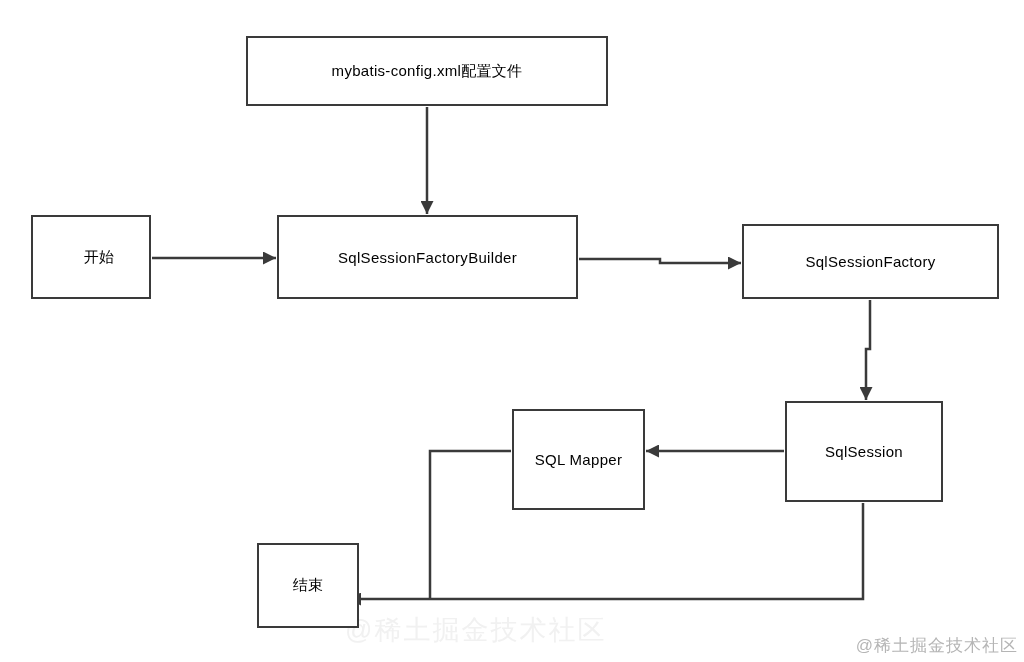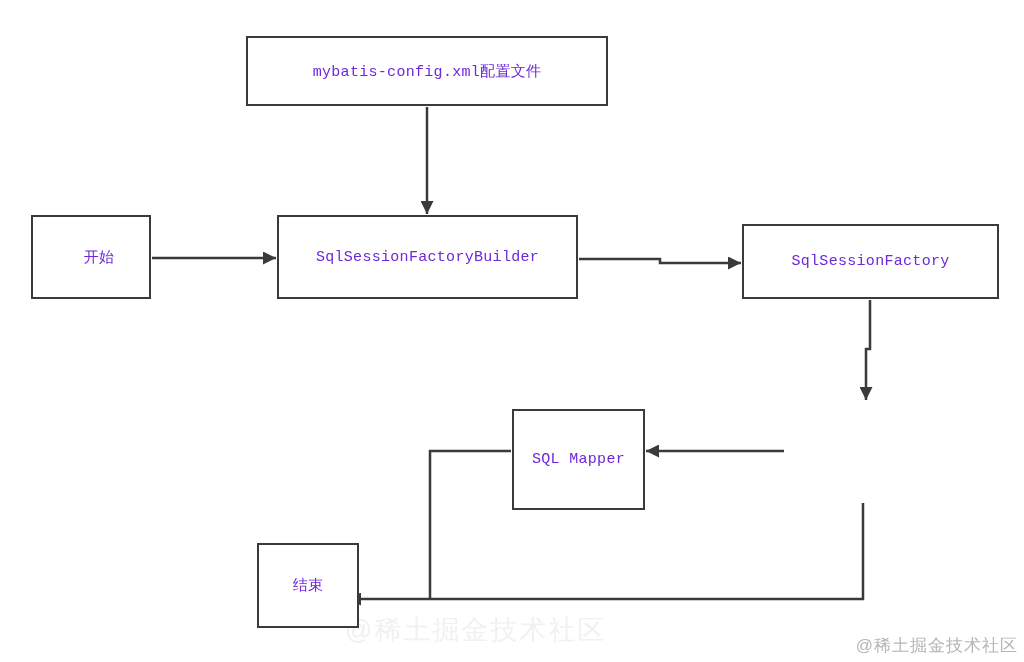--- a/index.html
+++ b/index.html
@@ -24,24 +24,23 @@
   }
   .node {
     position: absolute;
     box-sizing: border-box;
     background: #ffffff;
     border: 2.5px solid #3a3a3a;
     display: flex;
     align-items: center;
     justify-content: center;
     font-size: 15px;
-    color: #6d28d9;
+    color: #000000;
     letter-spacing: 0.3px;
     white-space: nowrap;
-    font-family: Liberation Mono, monospace;
   }
   #node-config   { left: 246px; top: 36px;  width: 362px; height: 70px;  }
   #node-start    { left: 31px;  top: 215px; width: 120px; height: 84px; padding-left: 16px;  }
   #node-builder  { left: 277px; top: 215px; width: 301px; height: 84px;  }
   #node-factory  { left: 742px; top: 224px; width: 257px; height: 75px;  }
   #node-session  { left: 785px; top: 401px; width: 158px; height: 101px; }
   #node-mapper   { left: 512px; top: 409px; width: 133px; height: 101px;  }
   #node-end      { left: 225px; top: 543px; width: 102px; height: 85px; margin-left: 32px;  }
 
   .ghost-watermark {
@@ -100,20 +99,23 @@
   </div>
 
   <div class="node" id="node-builder">
     <span>SqlSessionFactoryBuilder</span>
   </div>
 
   <div class="node" id="node-factory">
     <span>SqlSessionFactory</span>
   </div>
 
+  <div class="node" id="node-session">
+    <span>SqlSession</span>
+  </div>
 
   <div class="node" id="node-mapper">
     <span>SQL Mapper</span>
   </div>
 
   <div class="node" id="node-end">
     <span>结束</span>
   </div>
 
   <div class="watermark">@稀土掘金技术社区</div>

